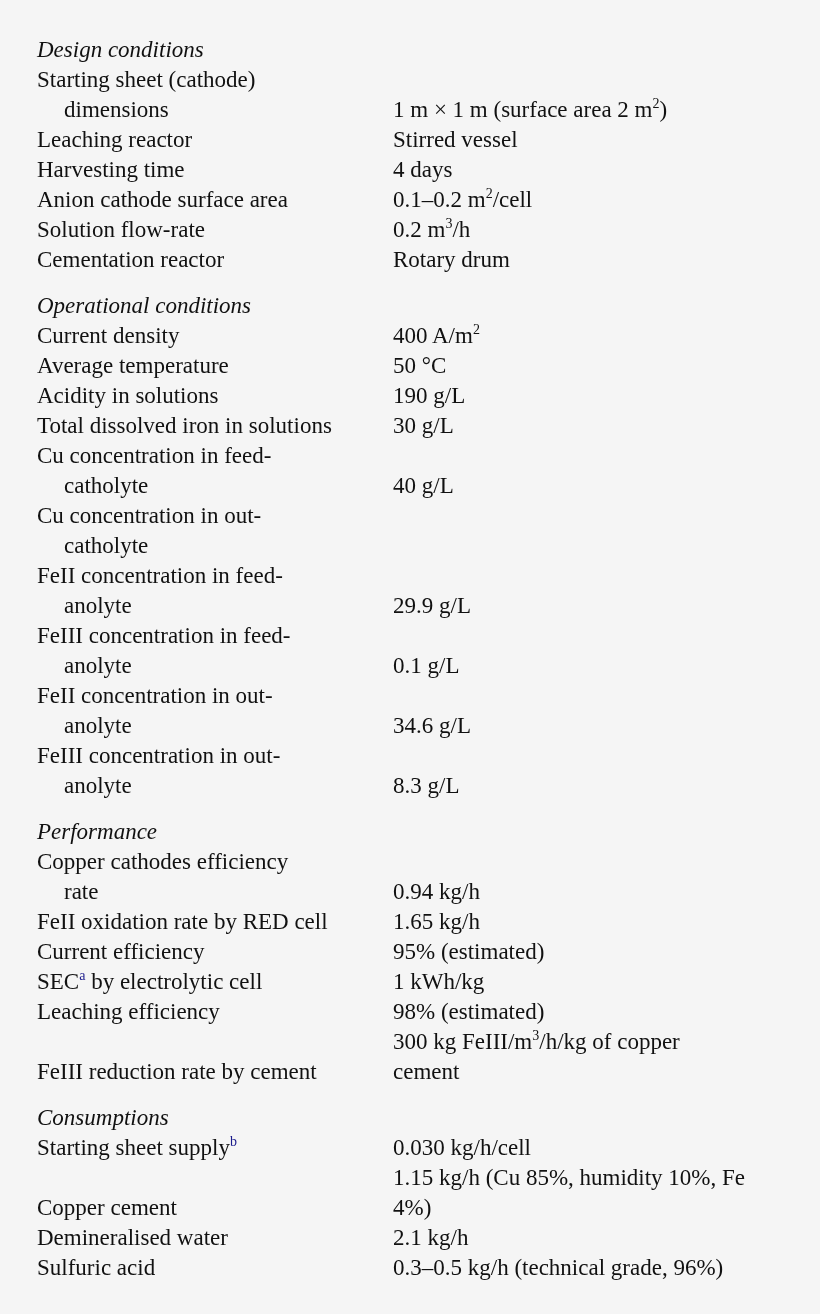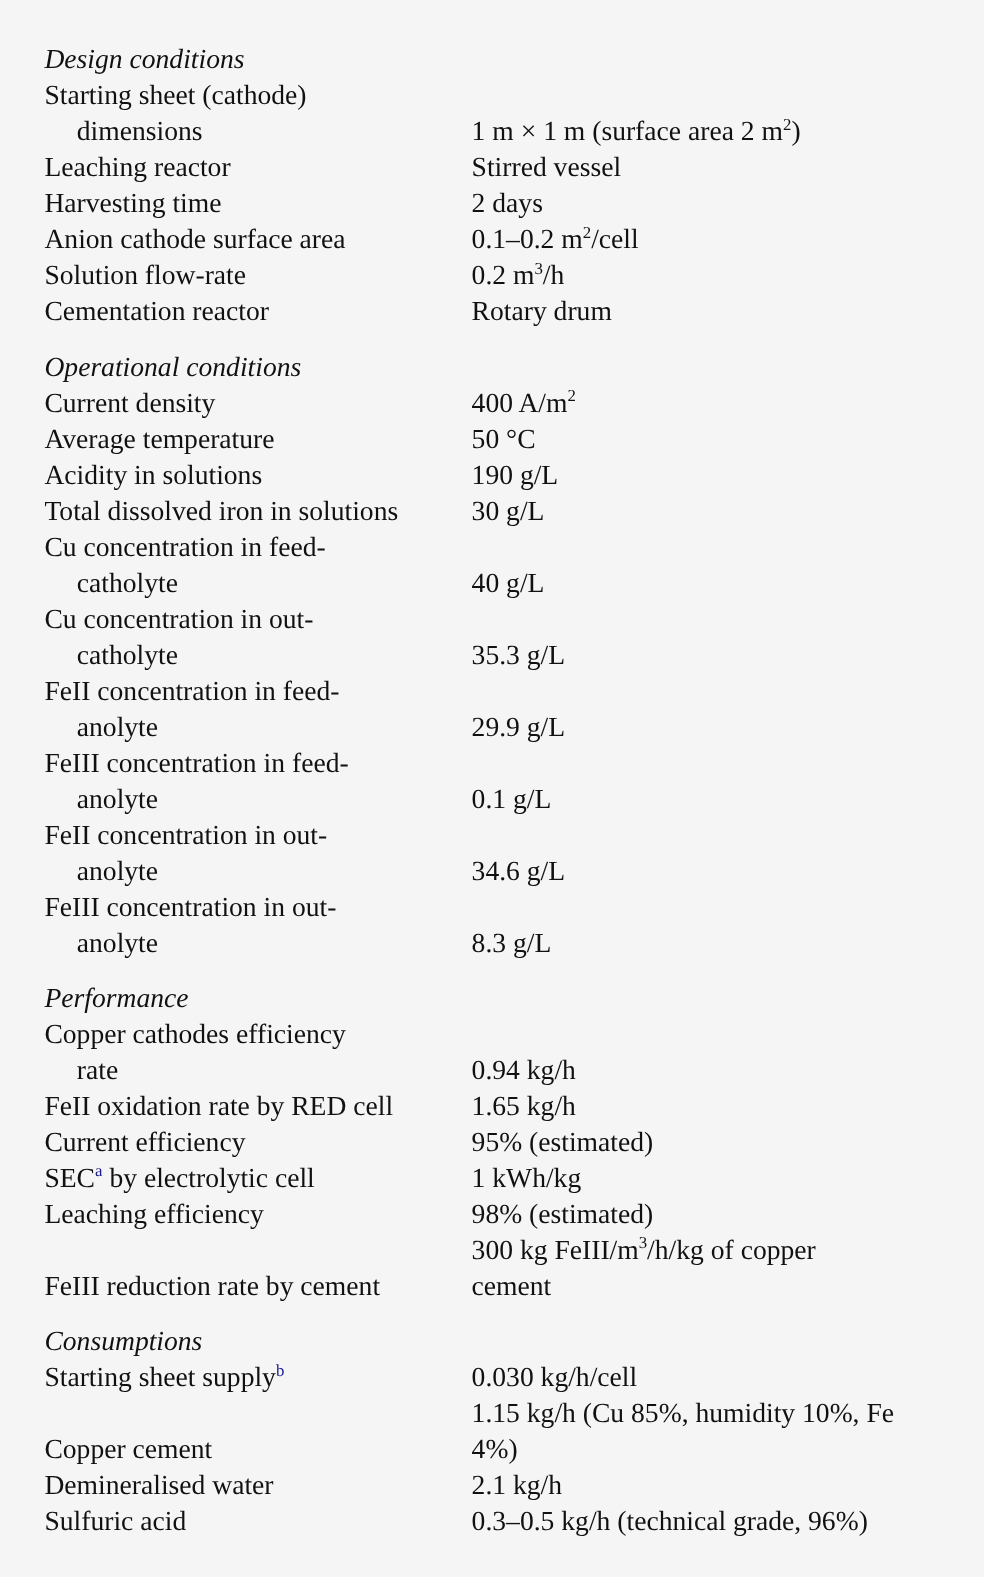--- a/index.html
+++ b/index.html
@@ -23,21 +23,21 @@
       <div class="row">
         <div class="label"><span>Starting sheet (cathode)</span><span class="cont">dimensions</span></div>
         <div class="value"><span>1 m × 1 m (surface area 2 m</span><sup>2</sup><span>)</span></div>
       </div>
       <div class="row">
         <div class="label"><span>Leaching reactor</span></div>
         <div class="value"><span>Stirred vessel</span></div>
       </div>
       <div class="row">
         <div class="label"><span>Harvesting time</span></div>
-        <div class="value"><span>2 days</span></div>
+        <div class="value"><span>4 days</span></div>
       </div>
       <div class="row">
         <div class="label"><span>Anion cathode surface area</span></div>
         <div class="value"><span>0.1–0.2 m</span><sup>2</sup><span>/cell</span></div>
       </div>
       <div class="row">
         <div class="label"><span>Solution flow-rate</span></div>
         <div class="value"><span>0.2 m</span><sup>3</sup><span>/h</span></div>
       </div>
       <div class="row">
@@ -62,21 +62,20 @@
       <div class="row">
         <div class="label"><span>Total dissolved iron in solutions</span></div>
         <div class="value"><span>30 g/L</span></div>
       </div>
       <div class="row">
         <div class="label"><span>Cu concentration in feed-</span><span class="cont">catholyte</span></div>
         <div class="value"><span>40 g/L</span></div>
       </div>
       <div class="row">
         <div class="label"><span>Cu concentration in out-</span><span class="cont">catholyte</span></div>
-        <div class="value"><span>35.3 g/L</span></div>
       </div>
       <div class="row">
         <div class="label"><span>FeII concentration in feed-</span><span class="cont">anolyte</span></div>
         <div class="value"><span>29.9 g/L</span></div>
       </div>
       <div class="row">
         <div class="label"><span>FeIII concentration in feed-</span><span class="cont">anolyte</span></div>
         <div class="value"><span>0.1 g/L</span></div>
       </div>
       <div class="row">

